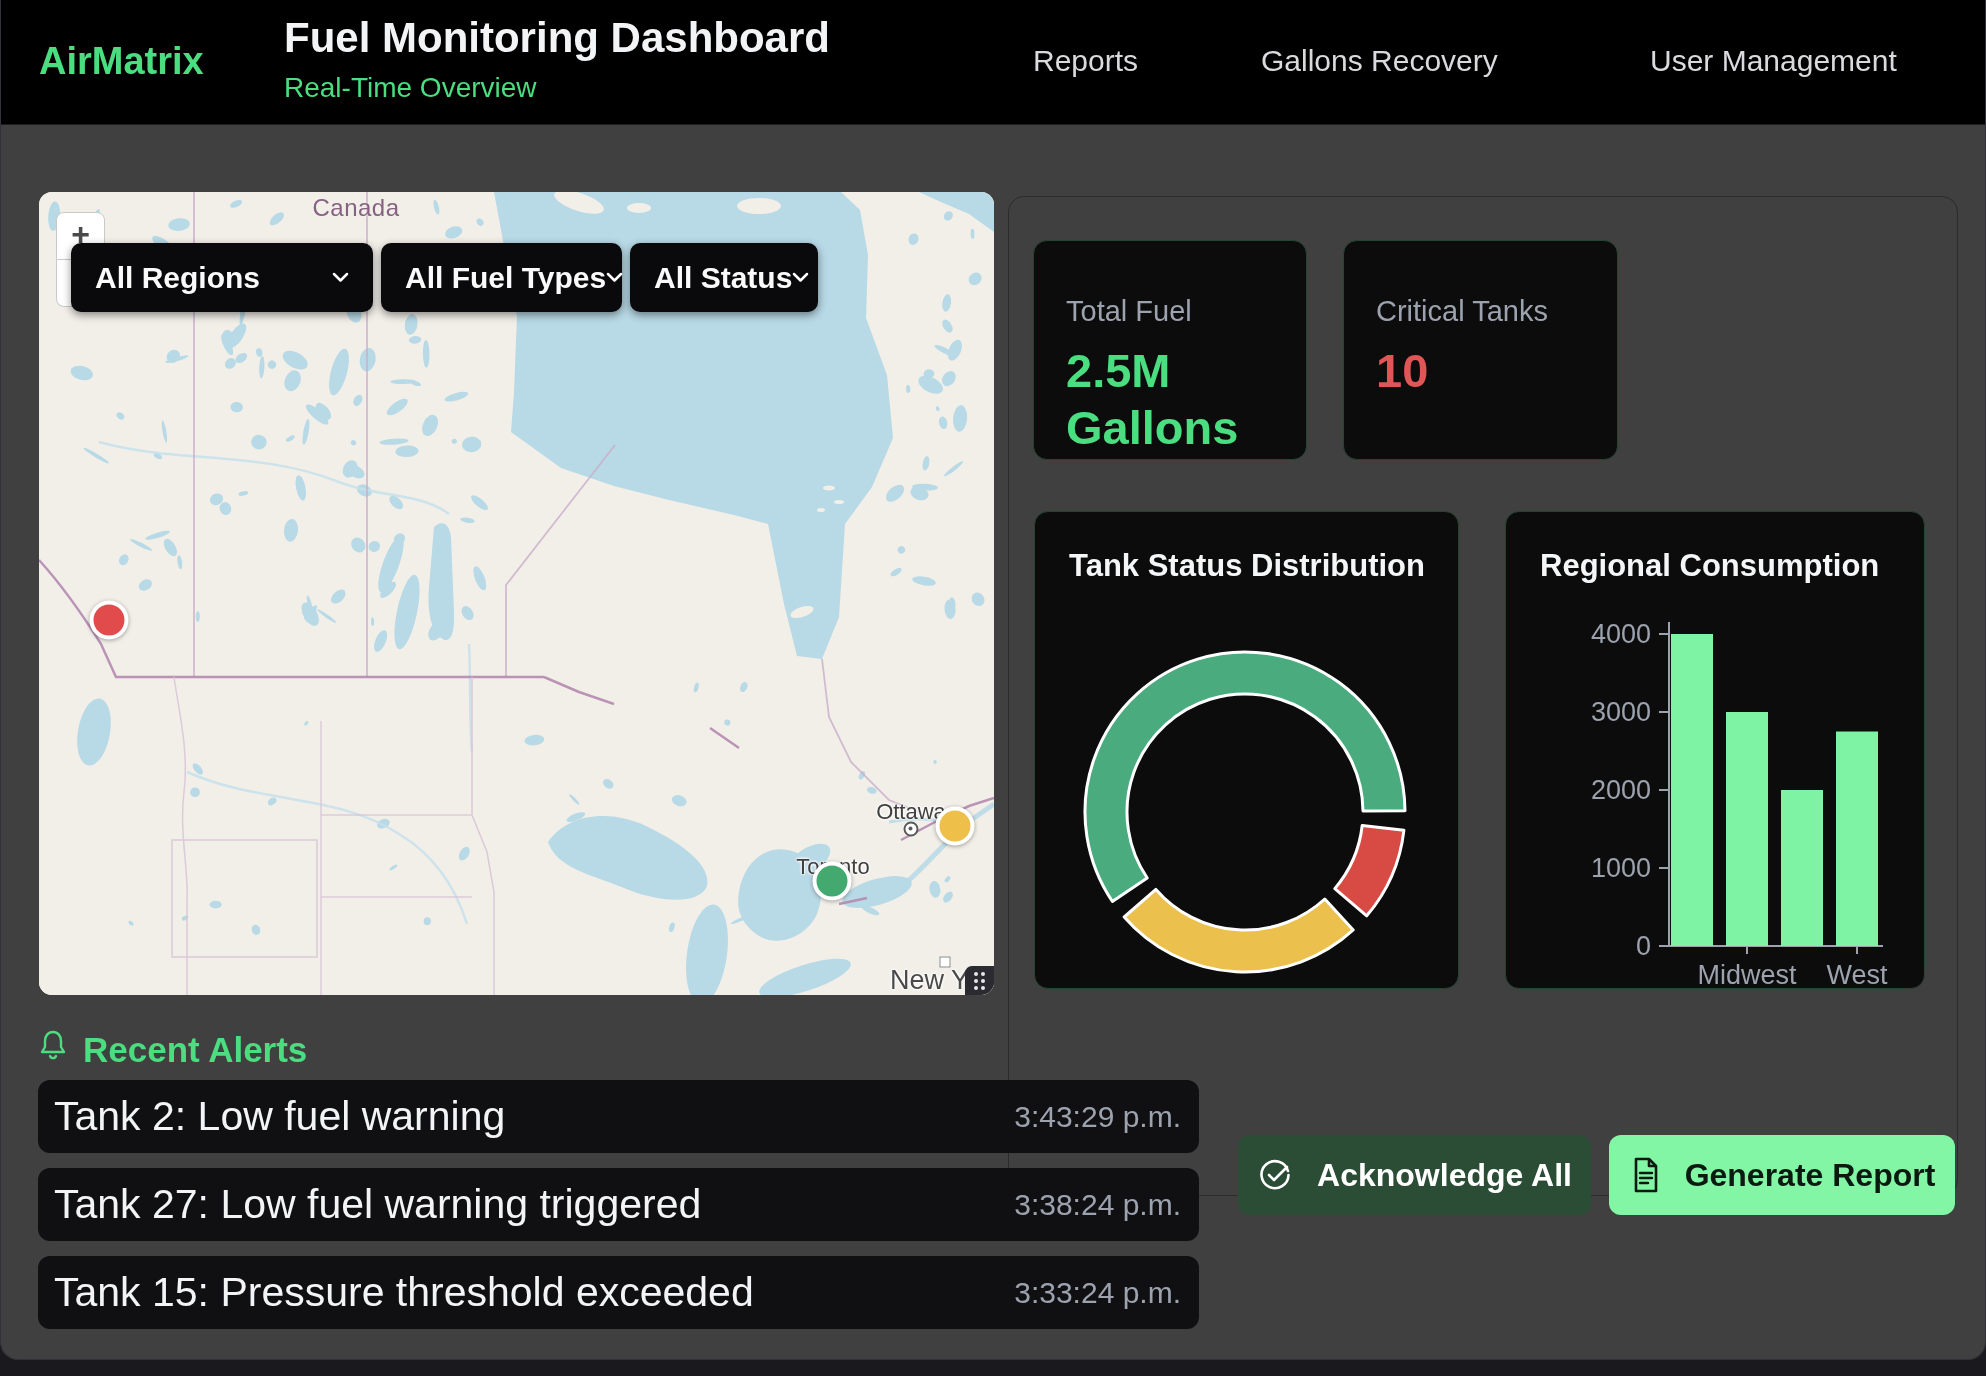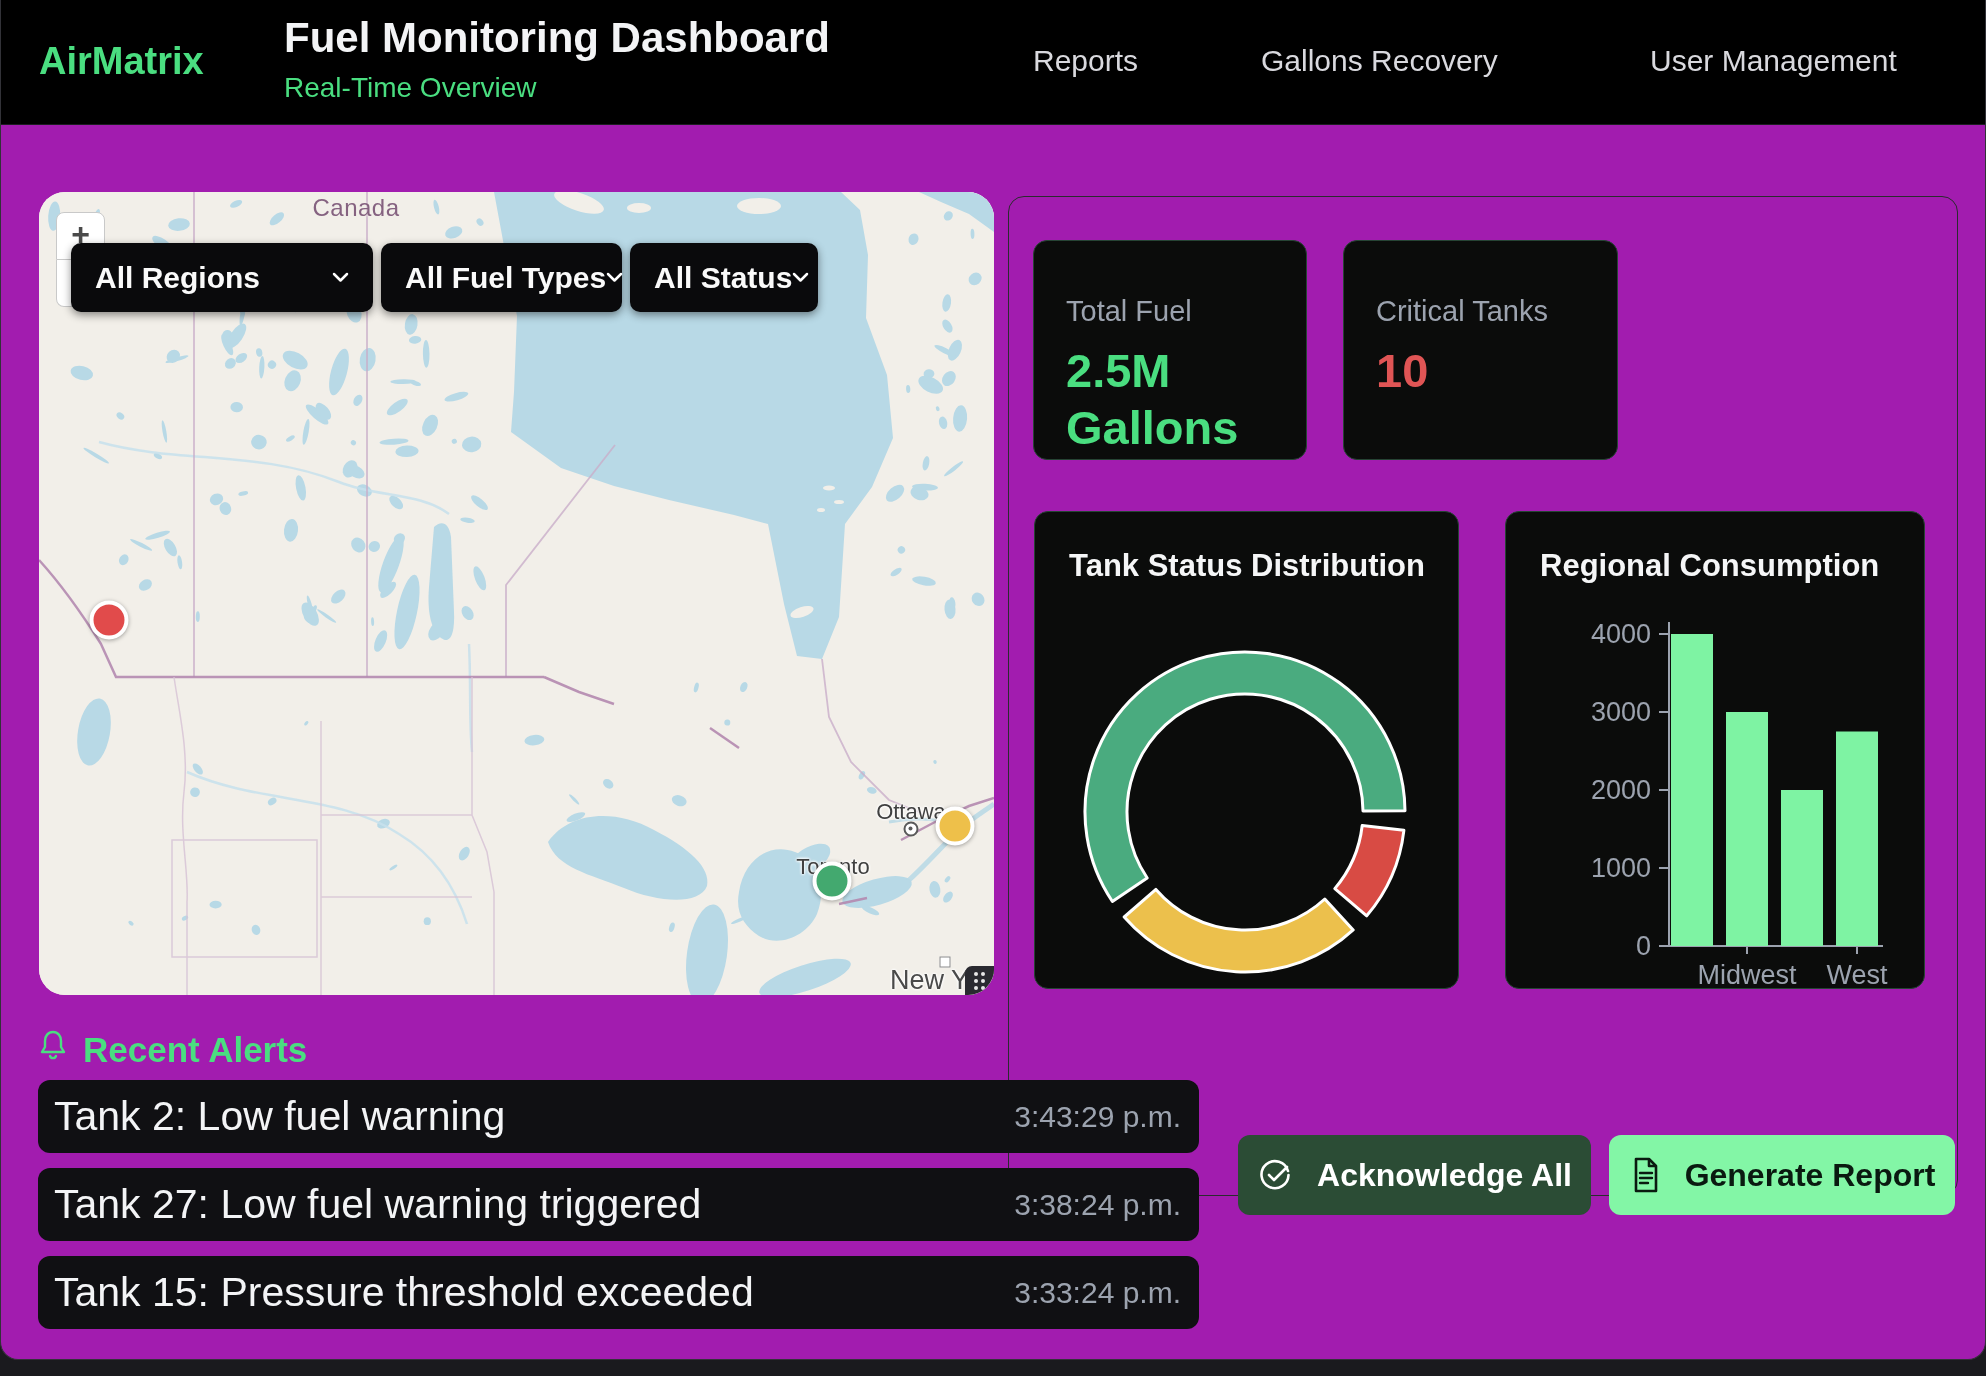--- a/index.html
+++ b/index.html
@@ -1,31 +1,31 @@
 <!DOCTYPE html>
 <html><head>
 <meta charset="utf-8">
 <style>
   html,body{margin:0;padding:0;background:#1a1a1e;}
   body{width:1986px;height:1376px;position:relative;overflow:hidden;
        font-family:"Liberation Sans",sans-serif;-webkit-font-smoothing:antialiased;}
-  #app{position:absolute;left:0;top:0;width:1984px;height:1359px;background:#a21caf;
+  #app{position:absolute;left:0;top:0;width:1984px;height:1359px;background:#404040;
        border:1px solid #323238;border-top:none;border-radius:0 0 18px 18px;overflow:hidden;}
 
   
   header{position:absolute;left:0;top:0;width:100%;height:124px;background:#000;
          border-bottom:1px solid #1d1d22;}
   .brand{position:absolute;left:38px;top:40px;font-size:38px;font-weight:700;color:#4ade80;cursor:pointer;}
   .page-title{position:absolute;left:283px;top:14px;font-size:42px;font-weight:700;color:#f3f4f6;}
   .page-subtitle{position:absolute;left:283px;top:72px;font-size:28px;color:#4ade80;}
   .nav-item{position:absolute;top:44px;font-size:30px;color:#d9d9de;cursor:pointer;}
   #nav-reports{left:1032px;} #nav-dr{left:1260px;} #nav-um{left:1649px;}
 
   
-  #map{position:absolute;left:38px;top:192px;width:955px;height:803px;border-radius:26px;
+  #map{position:absolute;left:38px;top:192px;width:955px;height:803px;border-radius:13px;
        overflow:hidden;background:#f2efe9;}
   #map svg.geo{position:absolute;left:0;top:0;}
   .zoom-ctl{position:absolute;left:17px;top:20px;z-index:1;}
   .zoom-btn{display:block;width:47px;height:46px;background:#fff;border:1px solid #c9c9c9;
             color:#4a4a4a;font-size:32px;font-weight:700;line-height:42px;text-align:center;cursor:pointer;}
   .zoom-btn:first-child{border-radius:8px 8px 0 0;}
   .zoom-btn:last-child{border-radius:0 0 8px 8px;border-top:none;}
   .filters{position:absolute;left:0;top:0;z-index:2;}
   .dropdown{position:absolute;top:51px;height:69px;background:#0a0a0c;border-radius:10px;
             display:flex;align-items:center;padding:0 24px;box-sizing:border-box;cursor:pointer;

